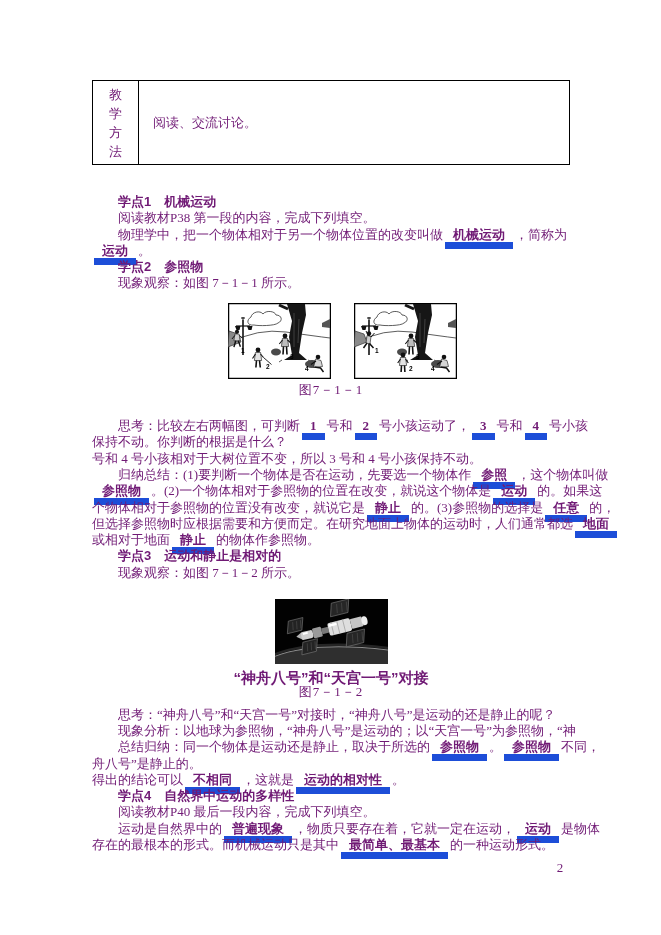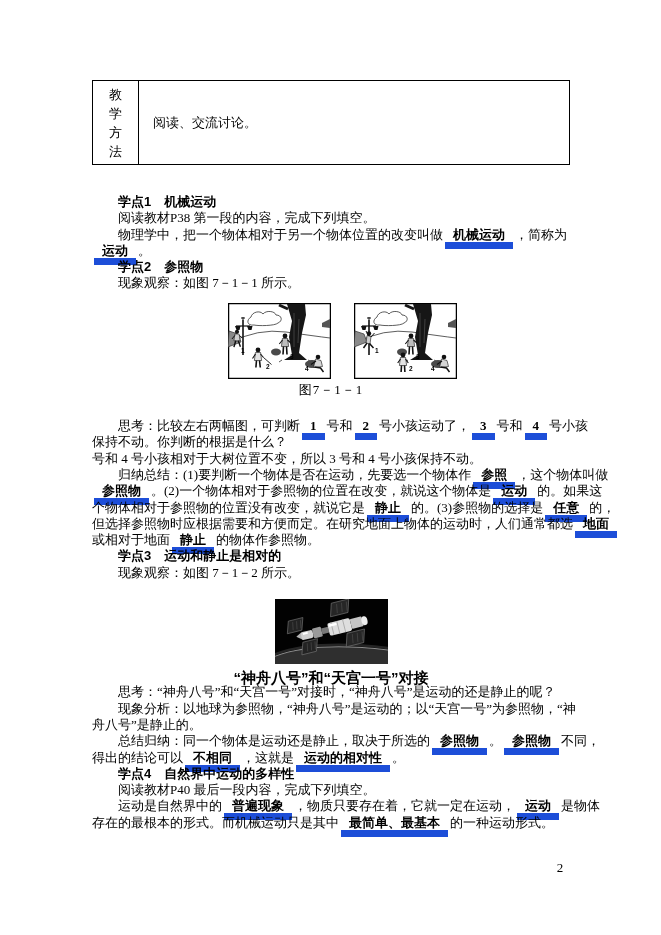--- a/index.html
+++ b/index.html
@@ -1,17 +1,17 @@
 <!DOCTYPE html>
 <html><head>
 <meta charset="utf-8">
 <style>
   html,body{margin:0;padding:0;background:#fff;}
   .page{position:relative;width:661px;height:935px;background:#fff;overflow:hidden;
-        font-family:"Liberation Serif","DejaVu Serif",serif;color:#000000;font-size:13px;}
+        font-family:"Liberation Serif","DejaVu Serif",serif;color:#701a75;font-size:13px;}
 
   
   .method-table{position:absolute;left:92px;top:80px;width:478px;height:85px;
                 border:1.5px solid #000;display:flex;box-sizing:border-box;}
   .th-cell{width:46px;border-right:1.5px solid #000;display:flex;align-items:center;justify-content:center;box-sizing:border-box;}
   .vtext{width:15px;line-height:19px;text-align:center;word-break:break-all;}
   .td-cell{flex:1;display:flex;align-items:center;padding-left:14px;}
 
   
   .content{position:absolute;left:92px;top:194px;width:478px;line-height:16.3px;}
@@ -207,27 +207,28 @@
           <rect x="46" y="27" width="7" height="6" fill="#787878"></rect>
           <rect x="53" y="23.5" width="23" height="13" rx="2" fill="#dedede"></rect>
           <path d="M57 23.5 v13 M63 23.5 v13 M69 23.5 v13" stroke="#9f9f9f" stroke-width="0.7"></path>
           <rect x="76" y="25" width="12" height="10" rx="1" fill="#c4c4c4"></rect>
           <ellipse cx="90" cy="30" rx="3" ry="4.5" fill="#ededed"></ellipse>
           <rect x="54" y="25" width="8" height="2.5" fill="#fff"></rect>
           <rect x="27" y="27" width="5" height="2" fill="#fff"></rect>
         </g>
       </svg>
       <div class="subcap">“神舟八号”和“天宫一号”对接</div>
+      <div class="fig2cap">图7－1－2</div>
     </div>
 
     <div>
         <div class="tline ind"><span class="">思考：“神舟八号”和“天宫一号”对接时，“神舟八号”是运动的还是静止的呢？</span></div>
         <div class="tline ind"><span class="">现象分析：以地球为参照物，“神舟八号”是运动的；以“天宫一号”为参照物，“神</span></div>
+        <div class="tline ind"><span class="">总结归纳：同一个物体是运动还是静止，取决于所选的</span><span class="answer">参照物</span><span class="">。</span><span class="answer">参照物</span><span class="">不同，</span></div>
         <div class="tline"><span class="">舟八号”是静止的。</span></div>
-        <div class="tline ind"><span class="">总结归纳：同一个物体是运动还是静止，取决于所选的</span><span class="answer">参照物</span><span class="">。</span><span class="answer">参照物</span><span class="">不同，</span></div>
         <div class="tline"><span class="">得出的结论可以</span><span class="answer">不相同</span><span class="">，这就是</span><span class="answer">运动的相对性</span><span class="">。</span></div>
         <div class="tline ind bold"><span class="">学点4　自然界中运动的多样性</span></div>
         <div class="tline ind"><span class="">阅读教材P40 最后一段内容，完成下列填空。</span></div>
         <div class="tline ind"><span class="">运动是自然界中的</span><span class="answer">普遍现象</span><span class="">，物质只要存在着，它就一定在运动，</span><span class="answer">运动</span><span class="">是物体</span></div>
         <div class="tline"><span class="">存在的最根本的形式。而机械运动只是其中</span><span class="answer">最简单、最基本</span><span class="">的一种运动形式。</span></div>
       </div>
   </div>
 
   <div class="pagenum">2</div>
 </div>

